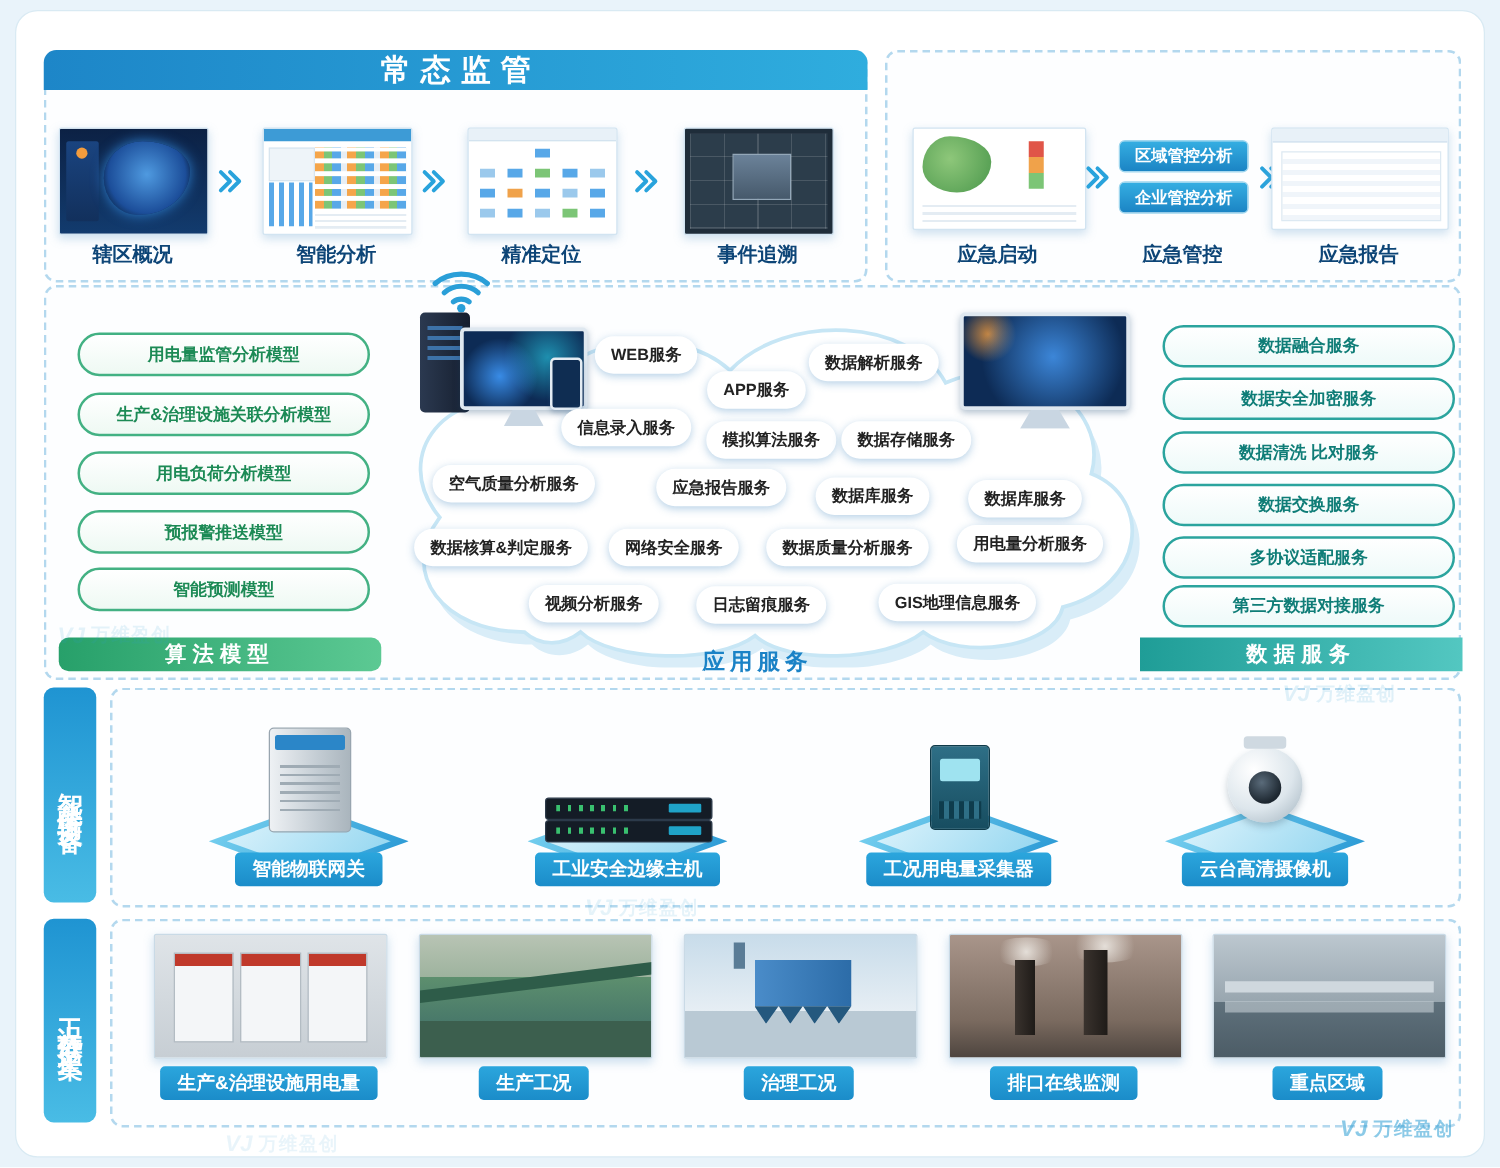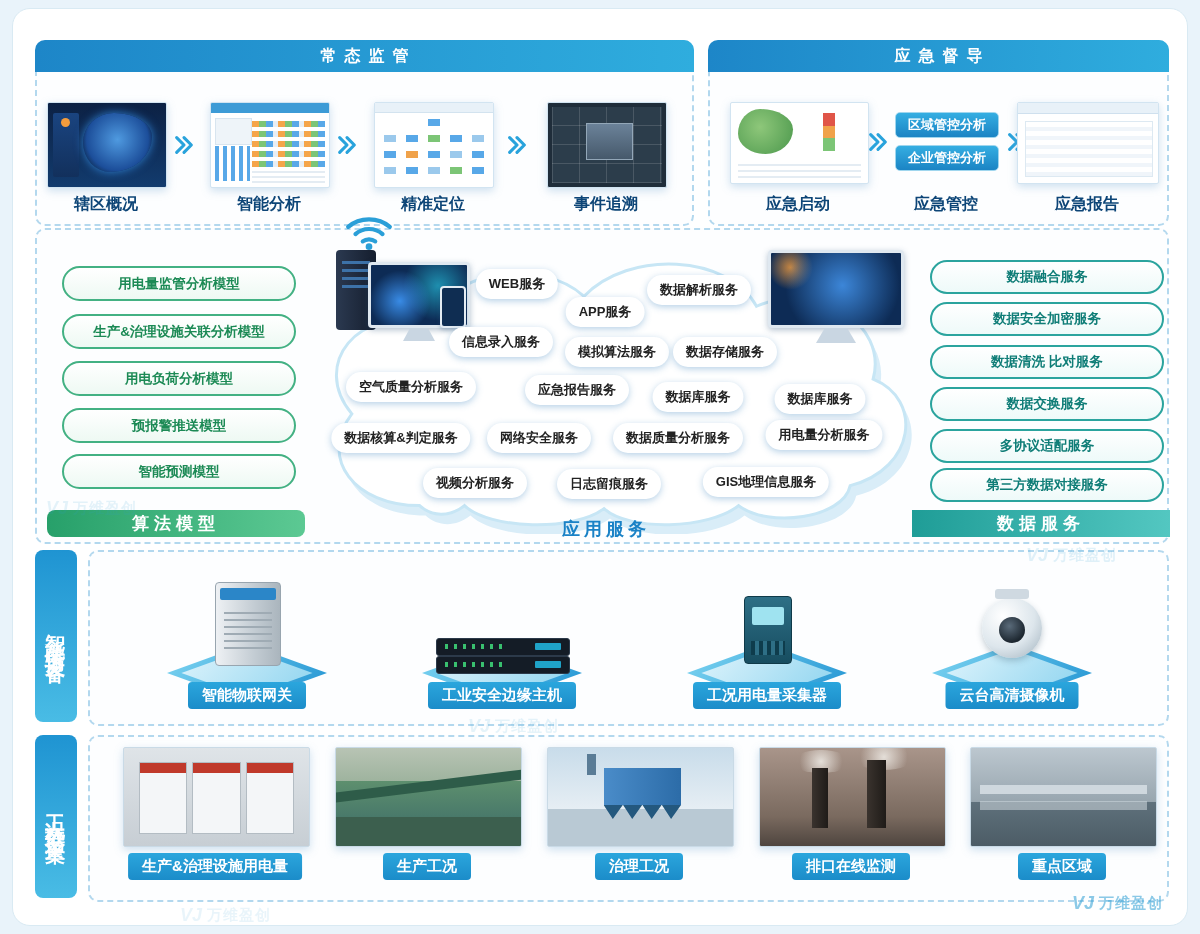--- a/index.html
+++ b/index.html
@@ -3,21 +3,21 @@
 <meta charset="utf-8">
 <style>
   html,body{margin:0;padding:0;}
   body{width:1200px;height:934px;font-family:"Liberation Sans",sans-serif;}
   .stage{position:relative;width:1200px;height:934px;background:#e9f3fa;overflow:hidden;}
   .frame{position:absolute;left:12px;top:8px;width:1174px;height:916px;background:#ffffff;border:1px solid #d9eaf3;border-radius:18px;}
 
   
   .panel{position:absolute;border:2px dashed #b3d8ee;border-radius:10px;background:#fdfeff;}
   .hdr{position:absolute;left:-2px;top:-2px;right:-2px;height:32px;border-radius:10px 10px 0 0;
-       background:linear-gradient(90deg,#1d86c8,#2fadde);color:#fff;font-size:16px;font-weight:bold;
+       background:linear-gradient(90deg,#1d86c8,#2fadde);color:#fff;font-size:24px;font-weight:bold;
        display:flex;align-items:center;justify-content:center;letter-spacing:8px;padding-left:8px;}
 
   
   .thumb{position:absolute;height:84px;background:#fff;border:1px solid #d2e4f1;
          box-shadow:0 3px 8px rgba(120,170,210,.35);overflow:hidden;border-radius:2px;}
   .steplabel{position:absolute;transform:translateX(-50%);font-size:16px;font-weight:bold;color:#0d4577;white-space:nowrap;}
   .chev{position:absolute;width:22px;height:22px;}
 
   .t1{background:linear-gradient(#0c2144,#123b6e);}
   .t1-map{position:absolute;left:30%;top:12%;width:58%;height:70%;
@@ -207,21 +207,20 @@
       <div class="t4-main"></div>
     </div>
 
     <div class="steplabel" style="left:69px;top:152px;">辖区概况</div>
     <div class="steplabel" style="left:232px;top:152px;">智能分析</div>
     <div class="steplabel" style="left:396px;top:152px;">精准定位</div>
     <div class="steplabel" style="left:569px;top:152px;">事件追溯</div>
   </div>
 
   <div class="panel" style="left:708px;top:40px;width:457px;height:182px;">
-    <div class="hdr">应急督导</div>
 
     <div class="thumb t5" style="left:20px;top:60px;width:137px;">
       <div class="t5-map"></div>
       <div class="t5-bar"></div>
       <div class="t5-rows"></div>
     </div>
     <svg class="chev" style="left:157px;top:89px;" viewBox="0 0 24 24">
         <path d="M4 4 L12 12 L4 20 M12 4 L20 12 L12 20" stroke="#29a3dc" stroke-width="3.4" fill="none" stroke-linecap="round" stroke-linejoin="round"></path>
       </svg>
 

